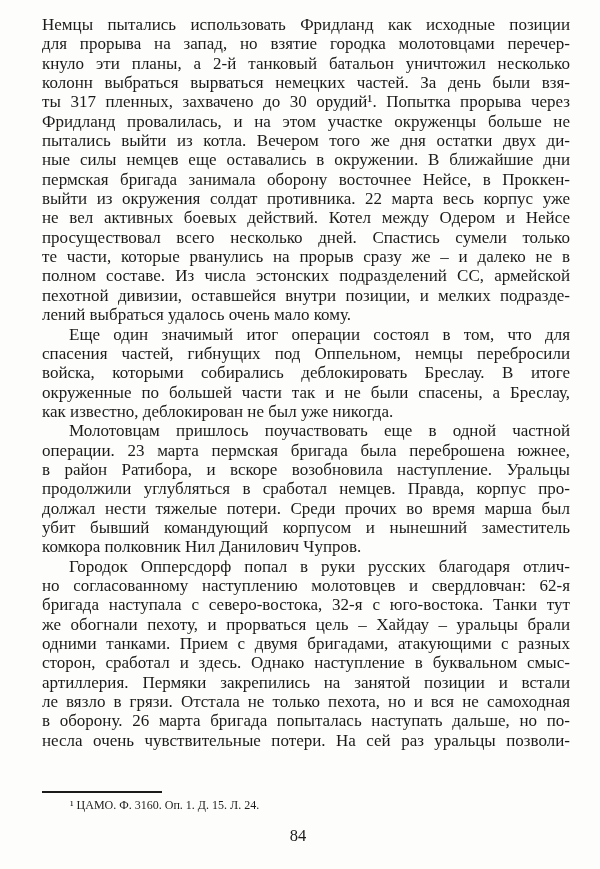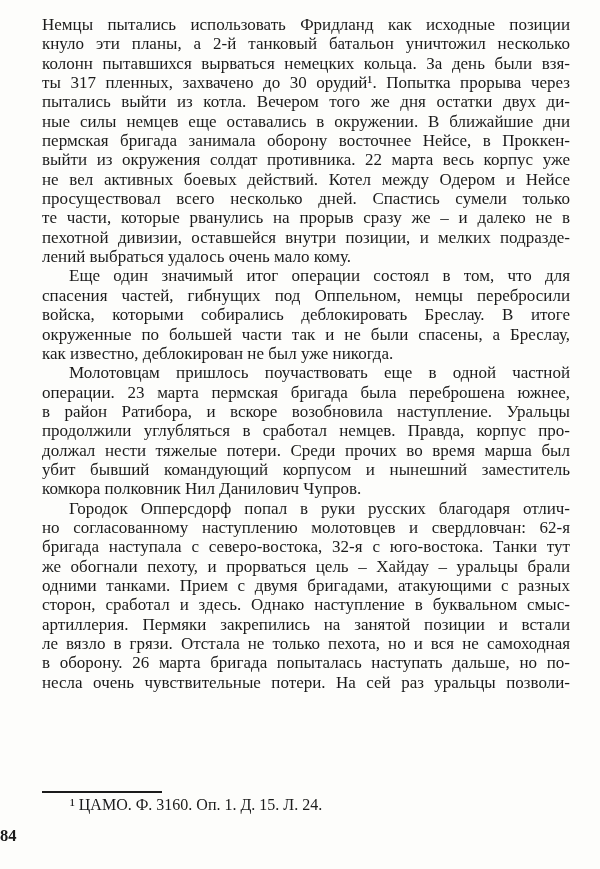--- a/index.html
+++ b/index.html
@@ -33,49 +33,52 @@
     left: 42px;
     top: 791px;
     width: 120px;
     border-top: 2px solid #1b1b1b;
   }
   .footnote {
     position: absolute;
     left: 42px;
     top: 796px;
     width: 528px;
-    font-size: 16px;
+    font-size: 12px;
     line-height: 18px;
     text-indent: 28px;
   }
   .page-number {
     position: absolute;
     left: 0;
     top: 826px;
     width: 596px;
+    text-align: center;
     font-size: 16.5px;
-    font-weight: bold;
   }
 </style>
 </head>
 <body>
 
 <div class="page">
   <div class="body-text">
       <div class="line">Немцы пытались использовать Фридланд как исходные позиции</div>
+      <div class="line">для прорыва на запад, но взятие городка молотовцами перечер-</div>
       <div class="line">кнуло эти планы, а 2-й танковый батальон уничтожил несколько</div>
-      <div class="line">колонн пытавшихся вырваться немецких кольца. За день были взя-</div>
+      <div class="line">колонн выбраться вырваться немецких частей. За день были взя-</div>
       <div class="line">ты 317 пленных, захвачено до 30 орудий¹. Попытка прорыва через</div>
+      <div class="line">Фридланд провалилась, и на этом участке окруженцы больше не</div>
       <div class="line">пытались выйти из котла. Вечером того же дня остатки двух ди-</div>
       <div class="line">ные силы немцев еще оставались в окружении. В ближайшие дни</div>
       <div class="line">пермская бригада занимала оборону восточнее Нейсе, в Проккен-</div>
       <div class="line">выйти из окружения солдат противника. 22 марта весь корпус уже</div>
       <div class="line">не вел активных боевых действий. Котел между Одером и Нейсе</div>
       <div class="line">просуществовал всего несколько дней. Спастись сумели только</div>
       <div class="line">те части, которые рванулись на прорыв сразу же – и далеко не в</div>
+      <div class="line">полном составе. Из числа эстонских подразделений СС, армейской</div>
       <div class="line">пехотной дивизии, оставшейся внутри позиции, и мелких подразде-</div>
       <div class="line no-just">лений выбраться удалось очень мало кому.</div>
       <div class="line indent">Еще один значимый итог операции состоял в том, что для</div>
       <div class="line">спасения частей, гибнущих под Оппельном, немцы перебросили</div>
       <div class="line">войска, которыми собирались деблокировать Бреслау. В итоге</div>
       <div class="line">окруженные по большей части так и не были спасены, а Бреслау,</div>
       <div class="line no-just">как известно, деблокирован не был уже никогда.</div>
       <div class="line indent">Молотовцам пришлось поучаствовать еще в одной частной</div>
       <div class="line">операции. 23 марта пермская бригада была переброшена южнее,</div>
       <div class="line">в район Ратибора, и вскоре возобновила наступление. Уральцы</div>

